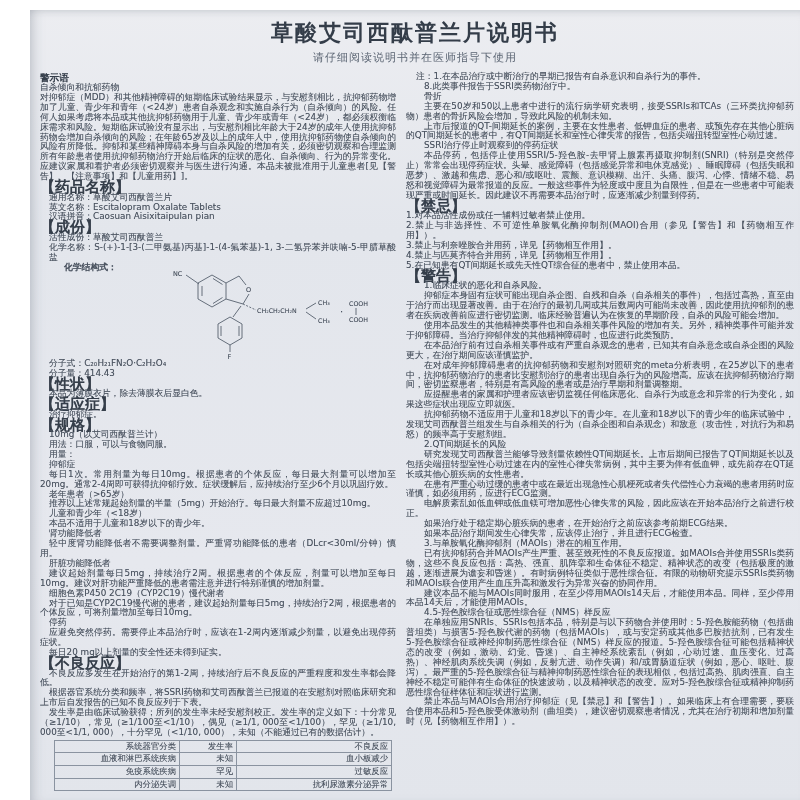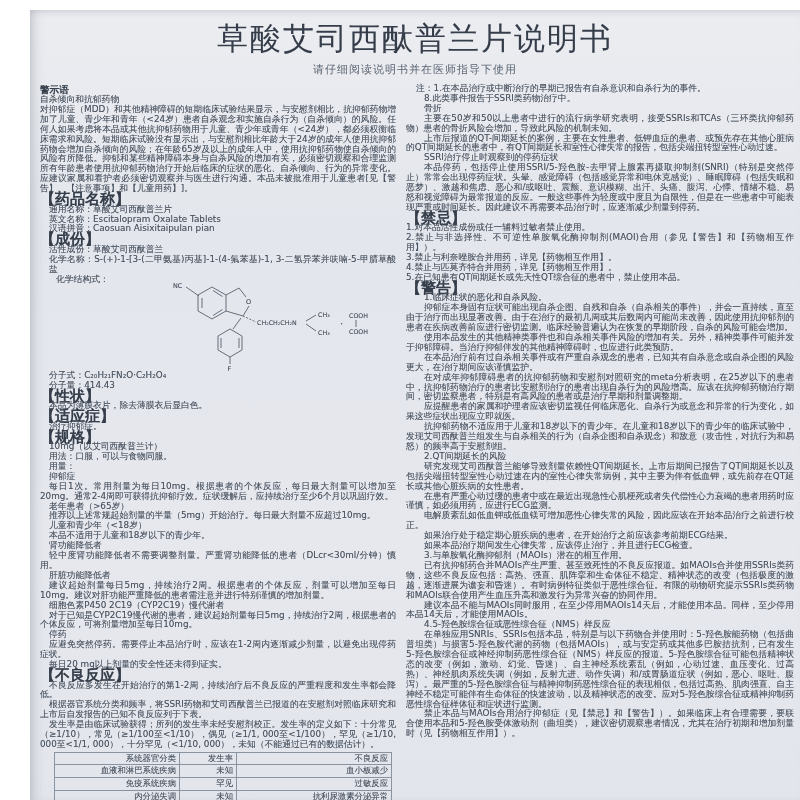--- a/index.html
+++ b/index.html
@@ -2,39 +2,39 @@
 <html><head>
 <meta charset="utf-8">
 <style>
   html,body{margin:0;padding:0;width:800px;height:800px;overflow:hidden;background:#ffffff;
     font-family:"DejaVu Sans","Liberation Sans",sans-serif;}
   .topline{position:absolute;left:183px;top:10px;width:617px;height:3px;background:#474c52;}
   .paper{position:absolute;left:30px;top:10px;width:770px;height:790px;overflow:hidden;
     background:linear-gradient(180deg,#ecedf1 0%,#e3e6ec 28%,#e6e8ee 70%,#e2e5eb 100%);
     box-shadow:inset 10px 0 14px -10px rgba(120,128,140,.55), inset 0 8px 10px -8px rgba(120,128,140,.35);
     color:#49525f;}
-  .title{text-align:center;font-size:31px;font-weight:normal;color:#343d49;letter-spacing:2px;
+  .title{text-align:center;font-size:22px;font-weight:bold;color:#343d49;letter-spacing:2px;
     margin:8px 12px 2px;font-family:"DejaVu Serif","Liberation Serif",serif;}
   .subtitle{text-align:center;font-size:11px;color:#5a6472;letter-spacing:1px;margin:0 0 7px;}
   .cols{display:flex;gap:10px;padding:0 6px 0 10px;}
   .col{font-size:8.8px;line-height:9.9px;text-align:justify;text-shadow:0 0 .5px rgba(73,82,95,.45);}
   .col-left{width:356px;flex:none;}
   .col-right{flex:1;min-width:0;}
   p{margin:0;padding:0;}
   .h{font-weight:bold;font-size:15px;line-height:10.6px;color:#353e4a;}
   .wtitle{font-weight:bold;font-size:9.6px;line-height:11px;color:#353e4a;}
   .ind{padding-left:9px;}
   .sub{padding-left:9px;}
   .p1{text-indent:9px;}
   .rnote{text-indent:10px;}
   .rsub{padding-left:18px;}
   .rp{text-indent:18px;}
   .citem{padding-left:0;}
   .structbox{position:relative;height:96px;}
-  .structbox .lbl{position:absolute;left:16px;top:0;}
+  .structbox .lbl{position:absolute;left:24px;top:0;font-weight:bold;}
   .structbox svg{position:absolute;left:128px;top:-4px;}
   .adv{border-collapse:collapse;margin:2px 0 0 14px;width:338px;table-layout:fixed;
     font-size:8.4px;line-height:9.6px;color:#49525f;}
   .adv th,.adv td{border:1px solid #8a93a0;font-weight:normal;text-align:right;
     padding:1px 3px;overflow:hidden;white-space:nowrap;}
   .adv .c1{width:118px;} .adv .c2{width:50px;} .adv .c3{width:auto;}
   svg text{fill:#49525f;font-family:"DejaVu Sans","Liberation Sans",sans-serif;}
   svg .bond{stroke:#57616e;stroke-width:0.9;fill:none;}
   svg .dashed{stroke-dasharray:2 1.5;}
 </style>
@@ -168,21 +168,21 @@
 
       <p class="h">【禁忌】</p>
       <p class="citem">1.对本品活性成份或任一辅料过敏者禁止使用。</p>
       <p class="citem">2.禁止与非选择性、不可逆性单胺氧化酶抑制剂(MAOI)合用（参见【警告】和【药物相互作用】）。</p>
       <p class="citem">3.禁止与利奈唑胺合并用药，详见【药物相互作用】。</p>
       <p class="citem">4.禁止与匹莫齐特合并用药，详见【药物相互作用】。</p>
       <p class="citem">5.在已知患有QT间期延长或先天性QT综合征的患者中，禁止使用本品。</p>
 
       <p class="h">【警告】</p>
       <p class="rsub">1.临床症状的恶化和自杀风险。</p>
-      <p class="rp">抑郁症本身固有症状可能出现自杀企图、自残和自杀（自杀相关的事件），并会一直持续，直至由于治疗而出现显著改善。由于在治疗的最初几周或其后数周内可能尚未改善，因此使用抗抑郁剂的患者在疾病改善前应进行密切监测。临床经验普遍认为在恢复的早期阶段，自杀的风险可能会增加。</p>
+      <p class="rp">抑郁症本身固有症状可能出现自杀企图、自残和自杀（自杀相关的事件），包括过高热，直至由于治疗而出现显著改善。由于在治疗的最初几周或其后数周内可能尚未改善，因此使用抗抑郁剂的患者在疾病改善前应进行密切监测。临床经验普遍认为在恢复的早期阶段，自杀的风险可能会增加。</p>
       <p class="rp">使用本品发生的其他精神类事件也和自杀相关事件风险的增加有关。另外，精神类事件可能并发于抑郁障碍。当治疗抑郁伴发的其他精神障碍时，也应进行此类预防。</p>
       <p class="rp">在本品治疗前有过自杀相关事件或有严重自杀观念的患者，已知其有自杀意念或自杀企图的风险更大，在治疗期间应该谨慎监护。</p>
       <p class="rp">在对成年抑郁障碍患者的抗抑郁药物和安慰剂对照研究的meta分析表明，在25岁以下的患者中，抗抑郁药物治疗的患者比安慰剂治疗的患者出现自杀行为的风险增高。应该在抗抑郁药物治疗期间，密切监察患者，特别是有高风险的患者或是治疗早期和剂量调整期。</p>
       <p class="rp">应提醒患者的家属和护理者应该密切监视任何临床恶化、自杀行为或意念和异常的行为变化，如果这些症状出现应立即就医。</p>
       <p class="rp">抗抑郁药物不适应用于儿童和18岁以下的青少年。在儿童和18岁以下的青少年的临床试验中，发现艾司西酞普兰组发生与自杀相关的行为（自杀企图和自杀观念）和敌意（攻击性，对抗行为和易怒）的频率高于安慰剂组。</p>
       <p class="rsub">2.QT间期延长的风险</p>
       <p class="rp">研究发现艾司西酞普兰能够导致剂量依赖性QT间期延长。上市后期间已报告了QT间期延长以及包括尖端扭转型室性心动过速在内的室性心律失常病例，其中主要为伴有低血钾，或先前存在QT延长或其他心脏疾病的女性患者。</p>
       <p class="rp">在患有严重心动过缓的患者中或在最近出现急性心肌梗死或者失代偿性心力衰竭的患者用药时应谨慎，如必须用药，应进行ECG监测。</p>
       <p class="rp">电解质紊乱如低血钾或低血镁可增加恶性心律失常的风险，因此应该在开始本品治疗之前进行校正。</p>
       <p class="rp">如果治疗处于稳定期心脏疾病的患者，在开始治疗之前应该参考前期ECG结果。</p>

